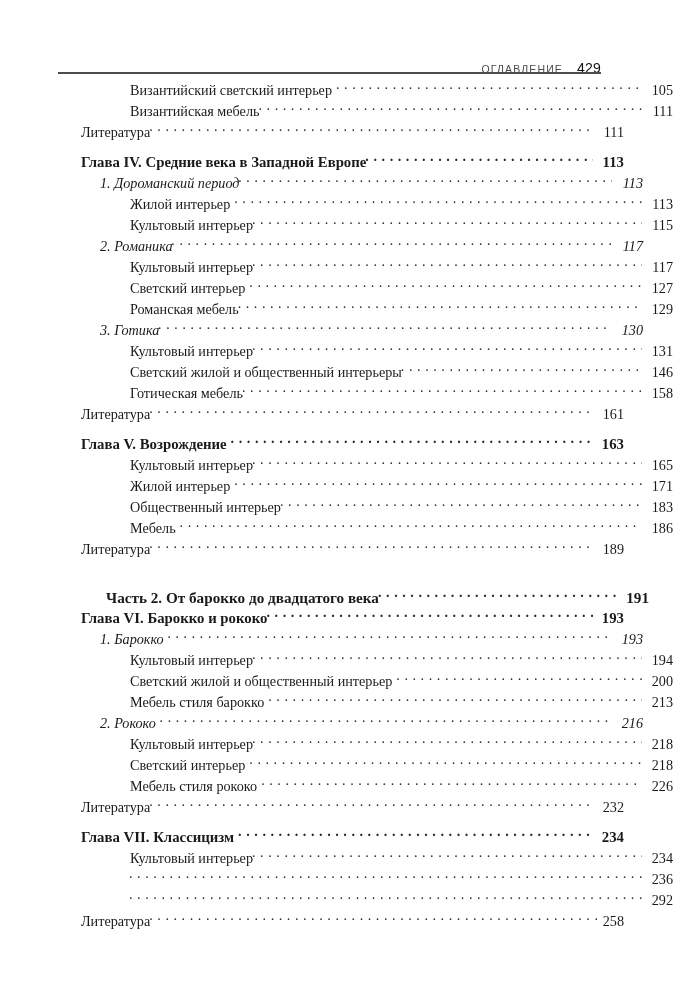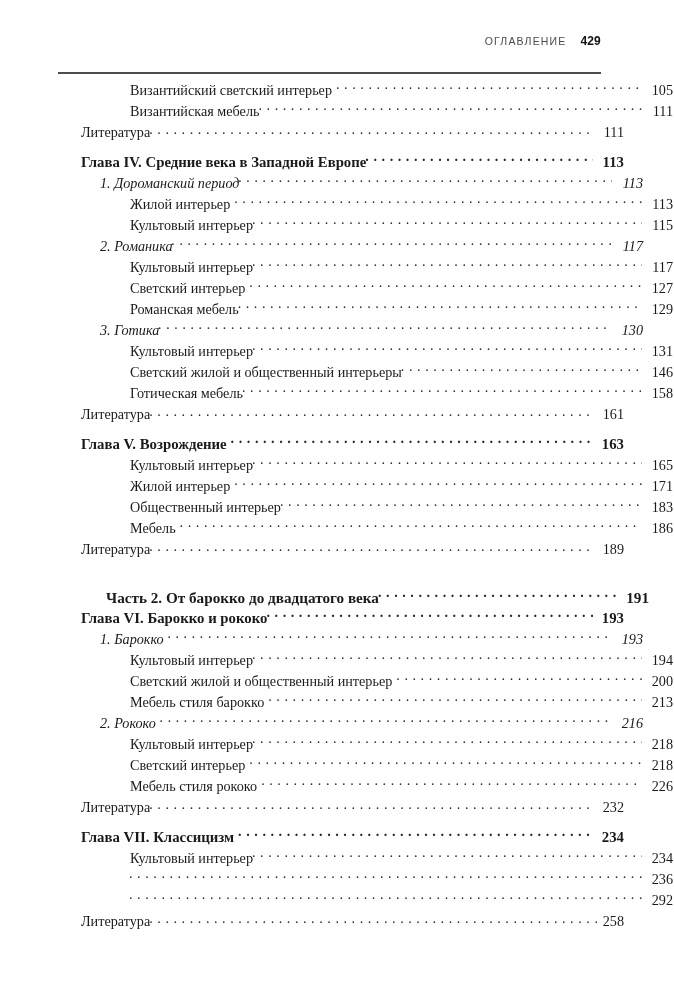--- a/index.html
+++ b/index.html
@@ -16,38 +16,38 @@
     font-family: "Liberation Serif", "DejaVu Serif", serif;
     color: #1a1a1a;
     -webkit-font-smoothing: antialiased;
   }
 
   
   .page-header {
     position: absolute;
     left: 58px;
     right: 73px;
-    top: 34px;
+    top: 60px;
     height: 20px;
     display: flex;
     align-items: baseline;
     justify-content: flex-end;
     gap: 14px;
   }
   .header-label {
     font-family: "Liberation Sans", "DejaVu Sans", sans-serif;
     font-size: 10.5px;
     letter-spacing: 1.15px;
     color: #4a4a4a;
     font-weight: 400;
   }
   .header-pageno {
     font-family: "Liberation Sans", "DejaVu Sans", sans-serif;
-    font-size: 12px;
-    font-weight: 700;
+    font-size: 14px;
+    font-weight: 400;
     color: #111111;
     letter-spacing: 0.2px;
   }
   .header-rule {
     position: absolute;
     left: 58px;
     right: 73px;
     top: 72px;
     height: 1.6px;
     background: #4d4d4d;
@@ -104,21 +104,21 @@
     text-align: right;
     min-width: 26px;
     padding-left: 4px;
     font-variant-numeric: lining-nums;
   }
   .toc-row.nogap-page .toc-page { padding-left: 0; }
 
   
   .lvl-part   { padding-left: 0px;   font-weight: 700; font-size: 15.2px; margin-left: 48px; }
   .lvl-chap   { padding-left: 23px;  font-weight: 700; font-size: 14.8px; }
-  .lvl-sect   { padding-left: 23px;  font-weight: 400; align-items: center; }
+  .lvl-sect   { padding-left: 23px;  font-weight: 400; }
   .lvl-num    { padding-left: 42px;  font-weight: 400; font-style: italic; }
   .lvl-sub    { padding-left: 72px;  font-weight: 400; }
 
   .spacer-sm { height: 9px; }
   .spacer-lg { height: 27px; }
 </style>
 </head>
 <body>
 
 <div class="page-header">

